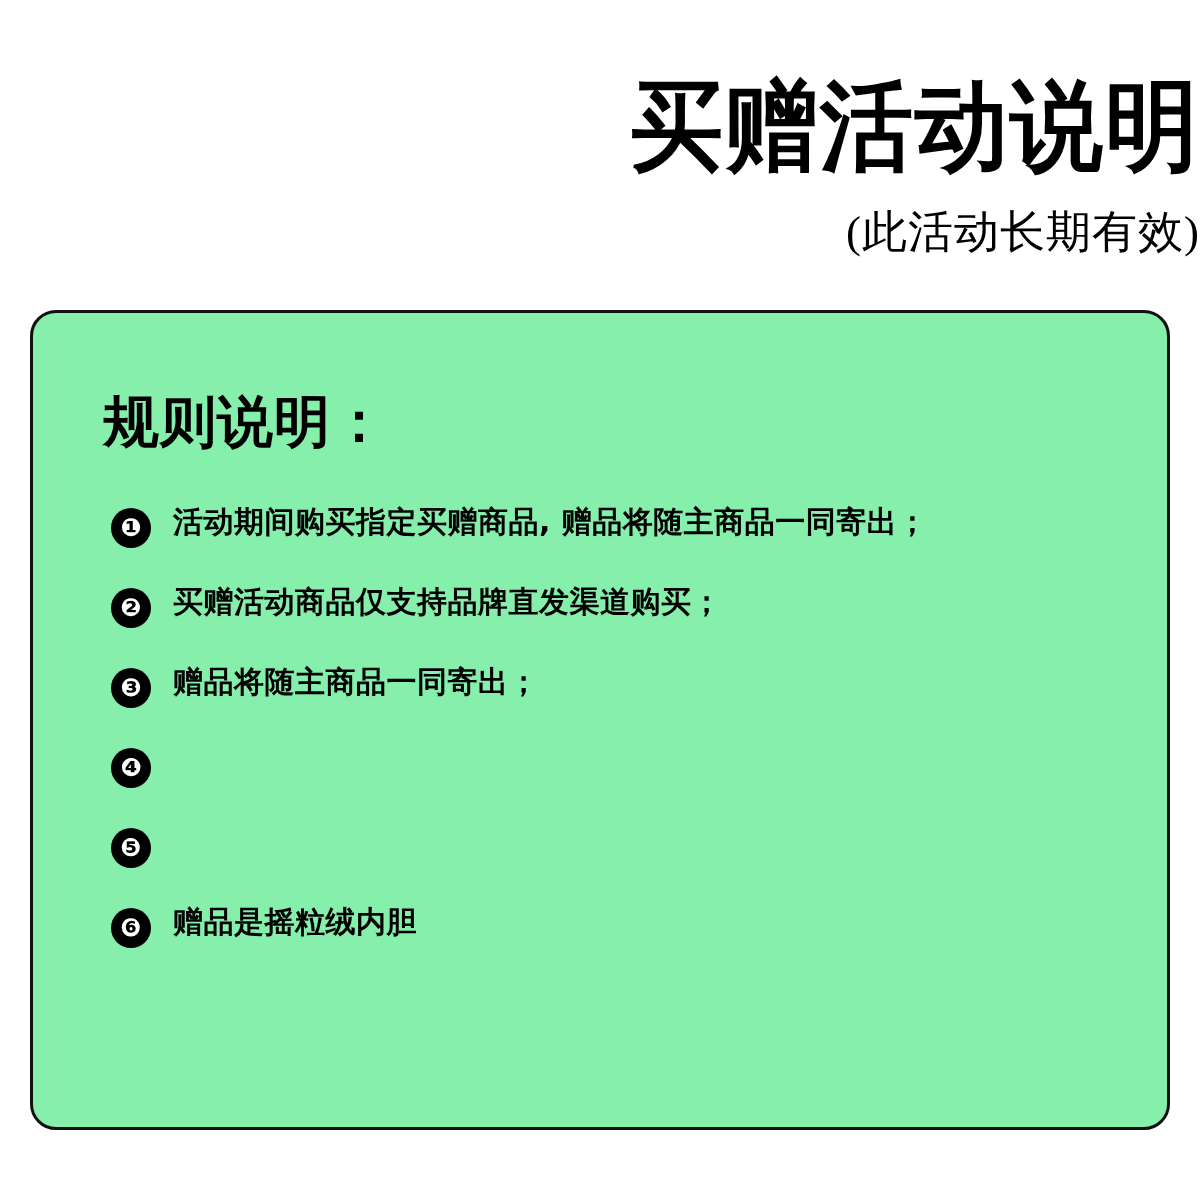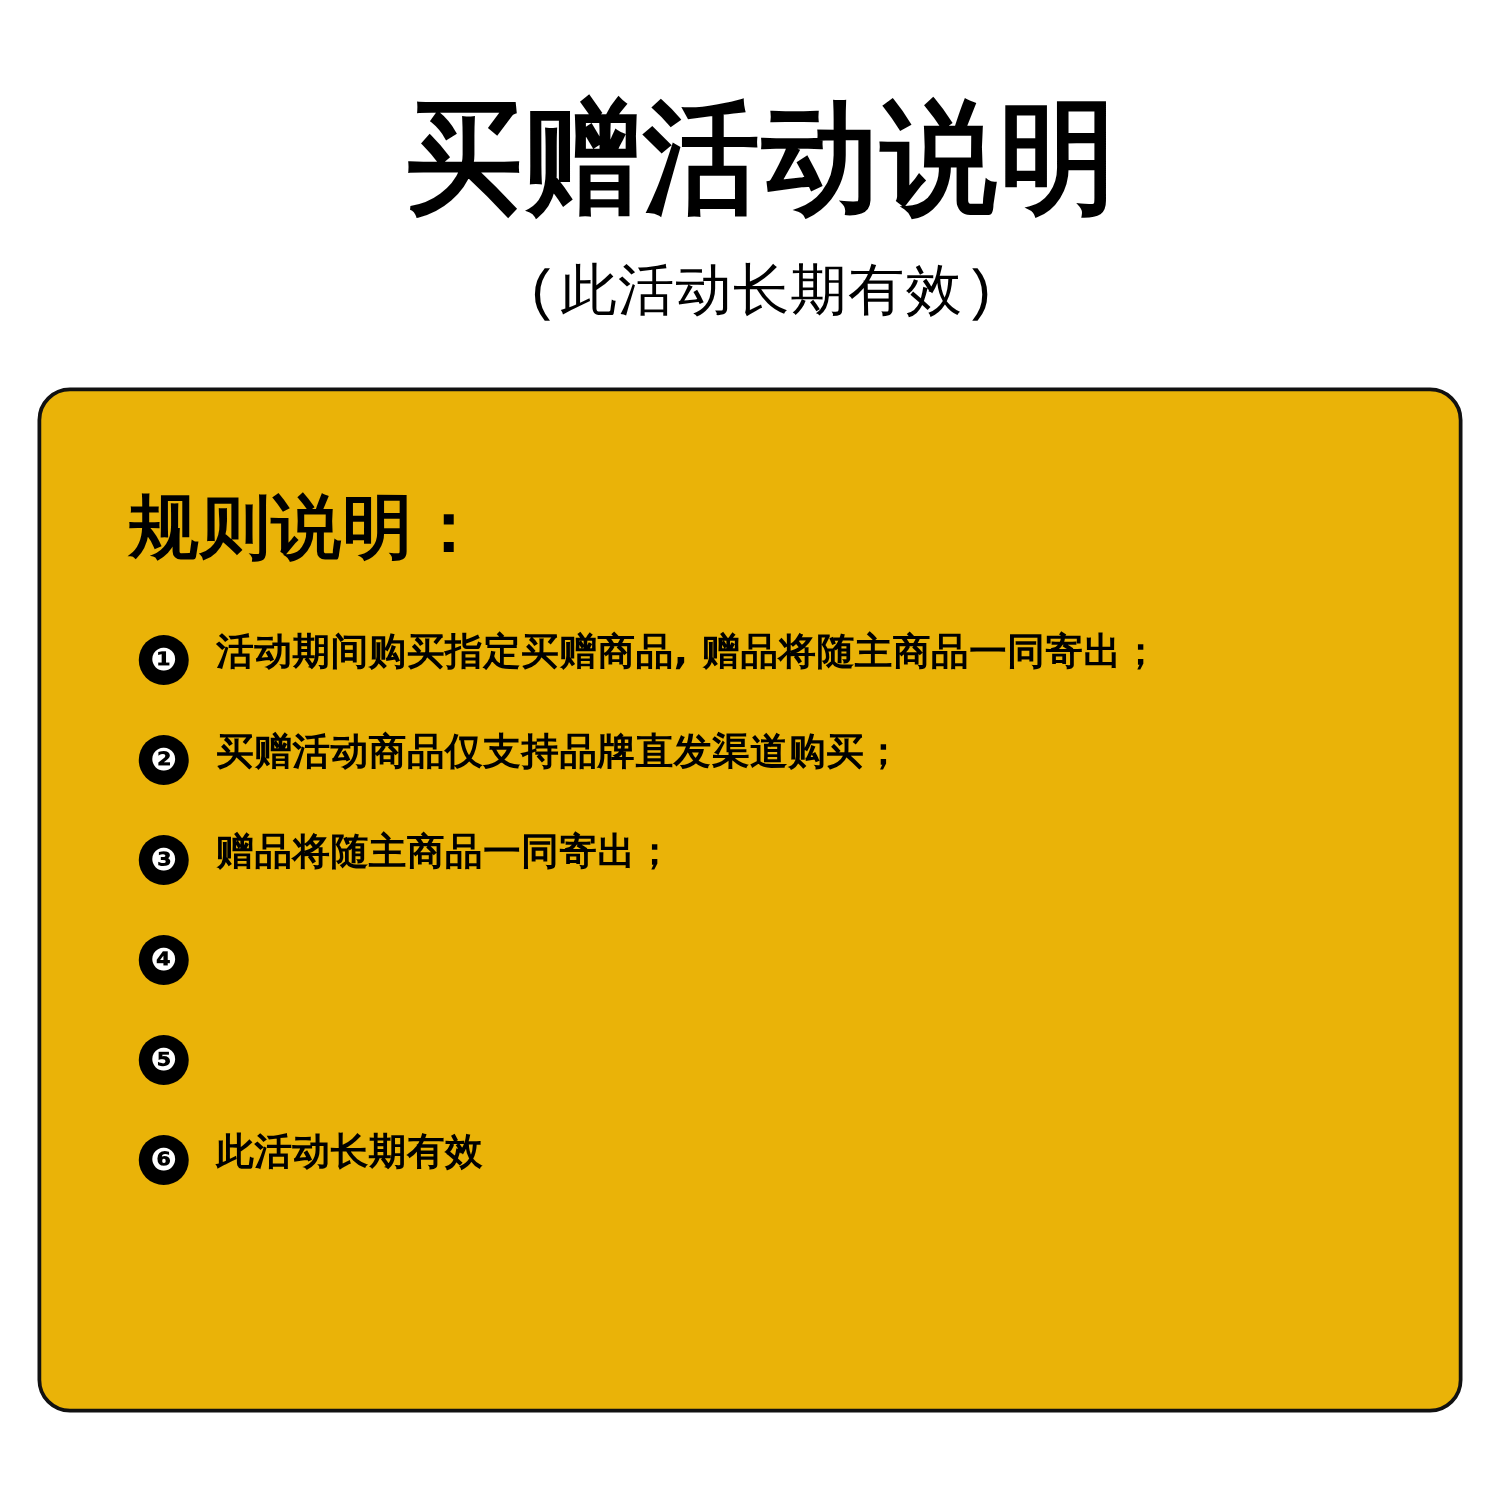--- a/index.html
+++ b/index.html
@@ -14,50 +14,50 @@
     color: #000000;
     overflow: hidden;
   }
   .page {
     position: relative;
     width: 1200px;
     height: 1200px;
     box-sizing: border-box;
   }
   .header {
-    text-align: center;
+    text-align: right;
     padding-top: 78px;
     margin-left: 19px;
   }
   .main-title {
     font-size: 93px;
     font-weight: 900;
     letter-spacing: 2px;
     line-height: 1.05;
     margin: 0;
     font-family: "DejaVu Sans", "Liberation Sans", sans-serif;
     transform: scaleY(1.06);
   }
   .sub-title {
     font-size: 45px;
     font-weight: 500;
     margin: 26px 0 0 0;
     letter-spacing: 1px;
-    font-family: Liberation Mono, monospace;
+    font-family: Liberation Serif, serif;
   }
   .card {
     position: absolute;
     left: 30px;
     top: 310px;
     width: 1140px;
     height: 820px;
     box-sizing: border-box;
     border: 3px solid #111111;
     border-radius: 26px;
-    background: #eab308;
+    background: #86efac;
   }
   .card-title {
     font-size: 56px;
     font-weight: 900;
     margin: 72px 0 0 70px;
     letter-spacing: 1px;
     font-family: "DejaVu Sans", "Liberation Sans", sans-serif;
   }
   .rules {
     list-style: none;
@@ -119,18 +119,18 @@
         <span class="rule-text">赠品将随主商品一同寄出；</span>
       </li>
       <li class="rule">
         <span class="rule-num">❹</span>
       </li>
       <li class="rule">
         <span class="rule-num">❺</span>
       </li>
       <li class="rule">
         <span class="rule-num">❻</span>
-        <span class="rule-text">此活动长期有效</span>
+        <span class="rule-text">赠品是摇粒绒内胆</span>
       </li>
     </ul>
   </div>
 
 </div>
 
 </body></html>

